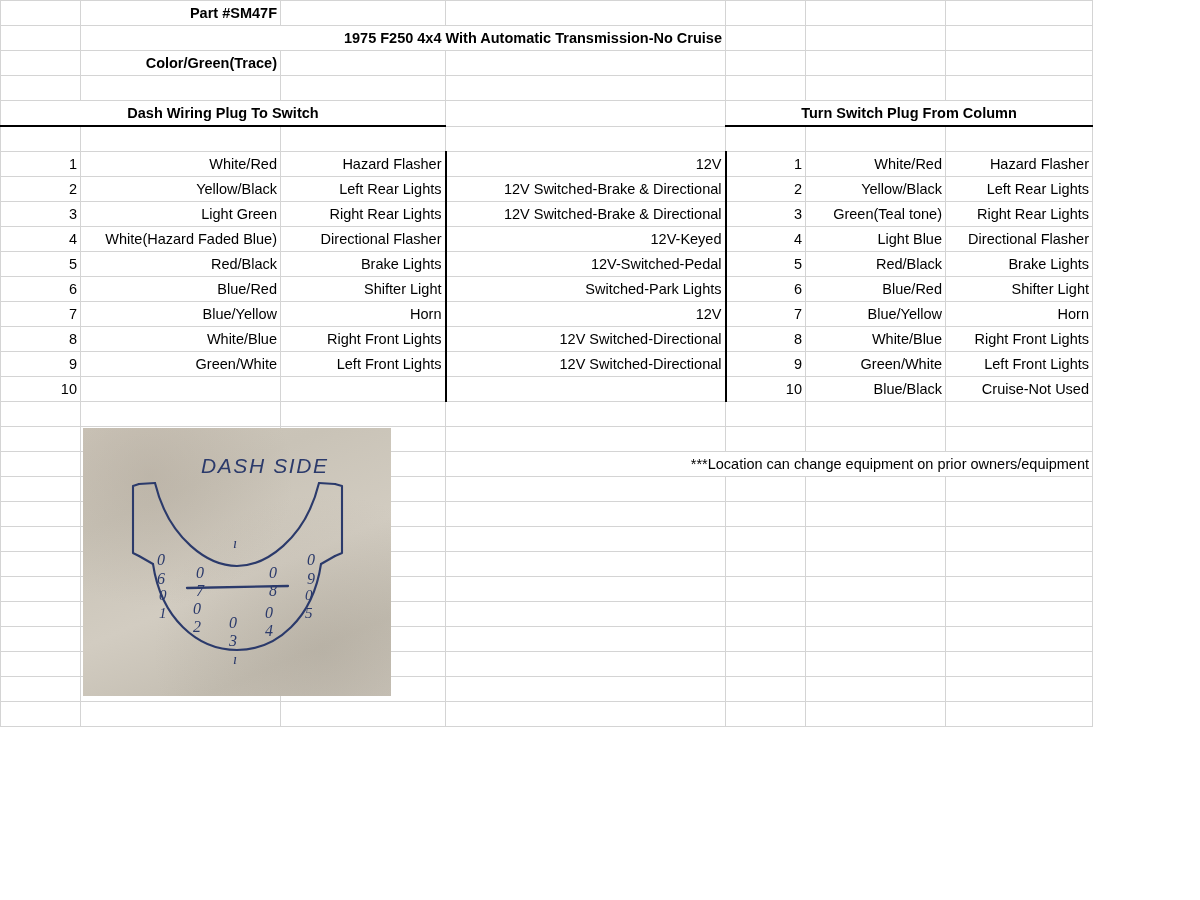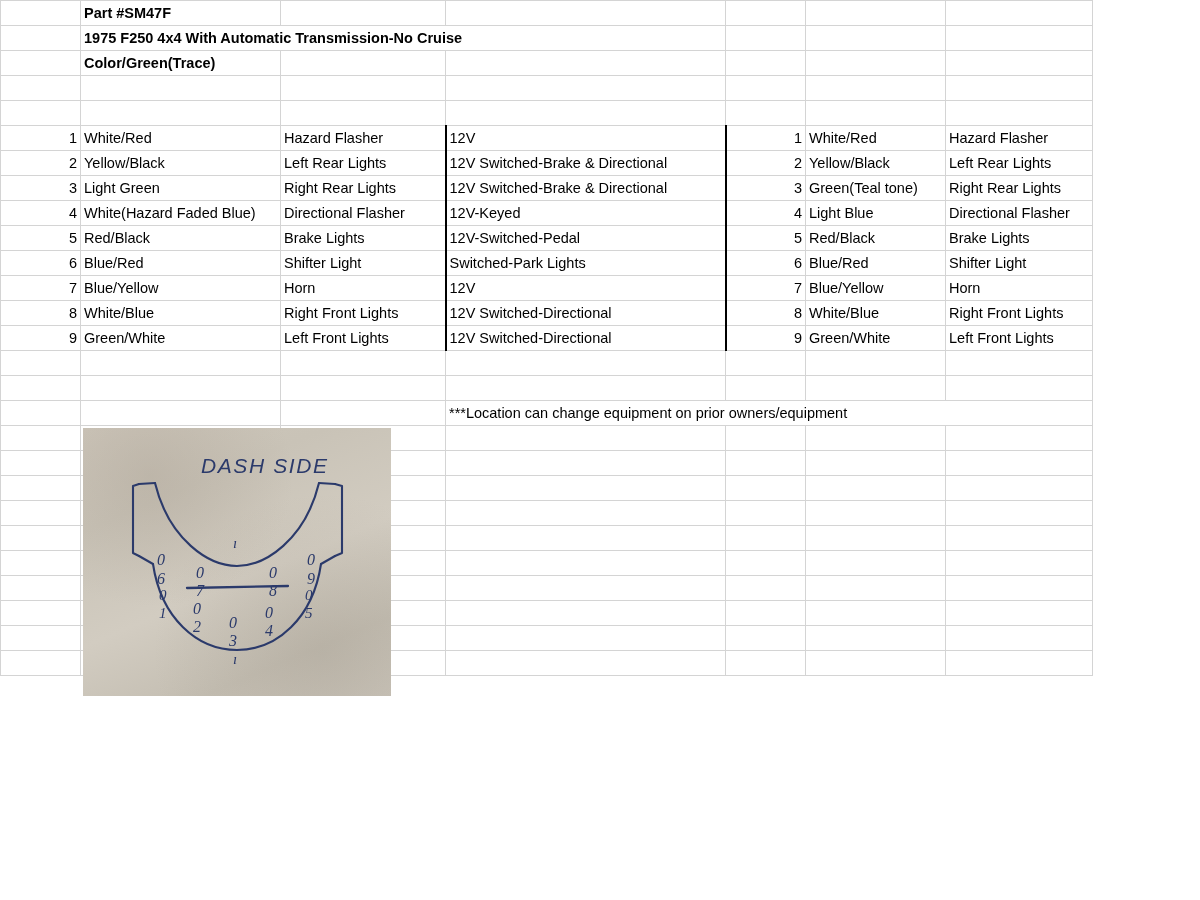--- a/index.html
+++ b/index.html
@@ -48,21 +48,21 @@
   col.c2 { width: 200px; }
   col.c3 { width: 165px; }
   col.c4 { width: 280px; }
   col.c5 { width: 80px; }
   col.c6 { width: 140px; }
   col.c7 { width: 147px; }
 
   .bold      { font-weight: bold; }
   .center    { text-align: center; }
   .right     { text-align: right; }
-  .left      { text-align: left; }
+  .left      { text-align: right; }
 
   
   .bb-thick  { border-bottom: 2px solid #000000 !important; }
   .br-thick  { border-right: 2px solid #000000 !important; }
 
   
   #photo {
     position: absolute;
     left: 83px;
     top: 428px;
@@ -124,20 +124,25 @@
       <tr>
         <td></td>
         <td></td>
         <td></td>
         <td></td>
         <td></td>
         <td></td>
         <td></td>
       </tr>
 
+      <tr>
+        <td class="bold center bb-thick" colspan="3">Dash Wiring Plug To Switch</td>
+        <td></td>
+        <td class="bold center bb-thick" colspan="3">Turn Switch Plug From Column</td>
+      </tr>
 
       <tr>
         <td></td>
         <td></td>
         <td></td>
         <td></td>
         <td></td>
         <td></td>
         <td></td>
       </tr>
@@ -216,20 +221,29 @@
         <td class="left">Right Front Lights</td>
       </tr>
       <tr>
         <td class="right">9</td>
         <td class="left">Green/White</td>
         <td class="left br-thick">Left Front Lights</td>
         <td class="left br-thick">12V Switched-Directional</td>
         <td class="right">9</td>
         <td class="left">Green/White</td>
         <td class="left">Left Front Lights</td>
+      </tr>
+      <tr>
+        <td class="right">10</td>
+        <td class="left"></td>
+        <td class="left br-thick"></td>
+        <td class="left br-thick"></td>
+        <td class="right">10</td>
+        <td class="left">Blue/Black</td>
+        <td class="left">Cruise-Not Used</td>
       </tr>
 
       <tr>
           <td></td>
           <td></td>
           <td></td>
           <td></td>
           <td></td>
           <td></td>
           <td></td>

